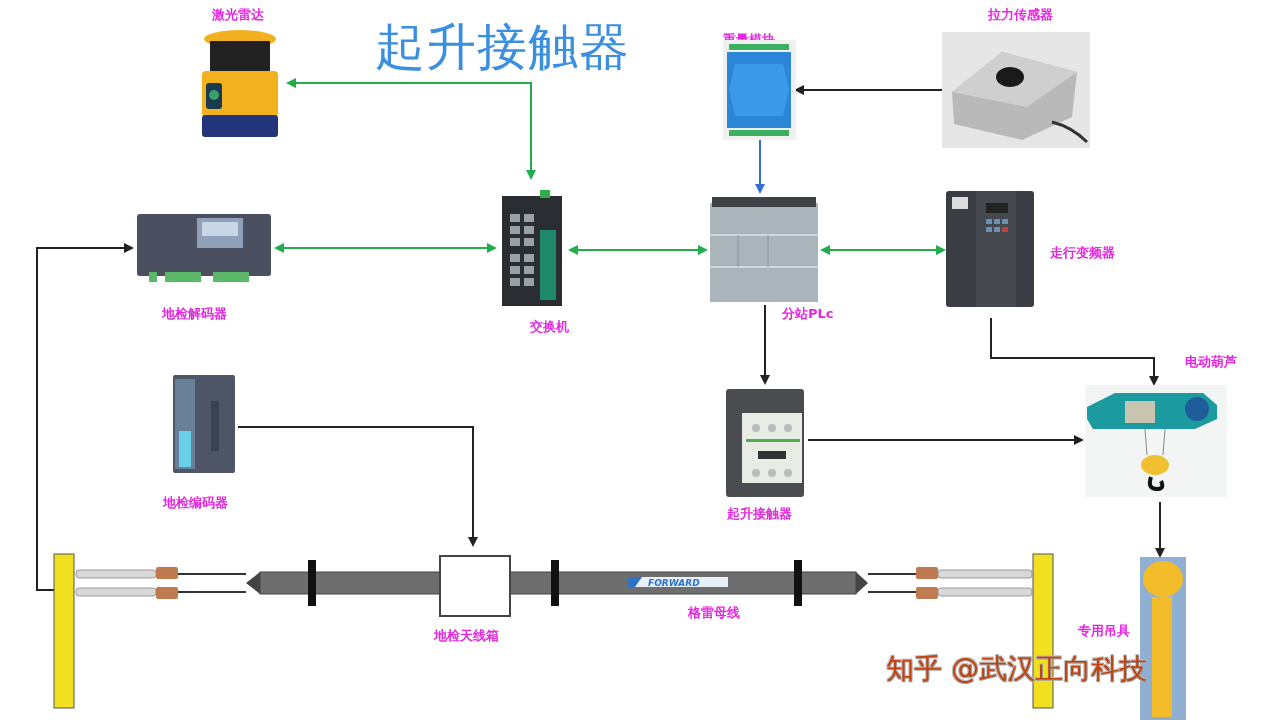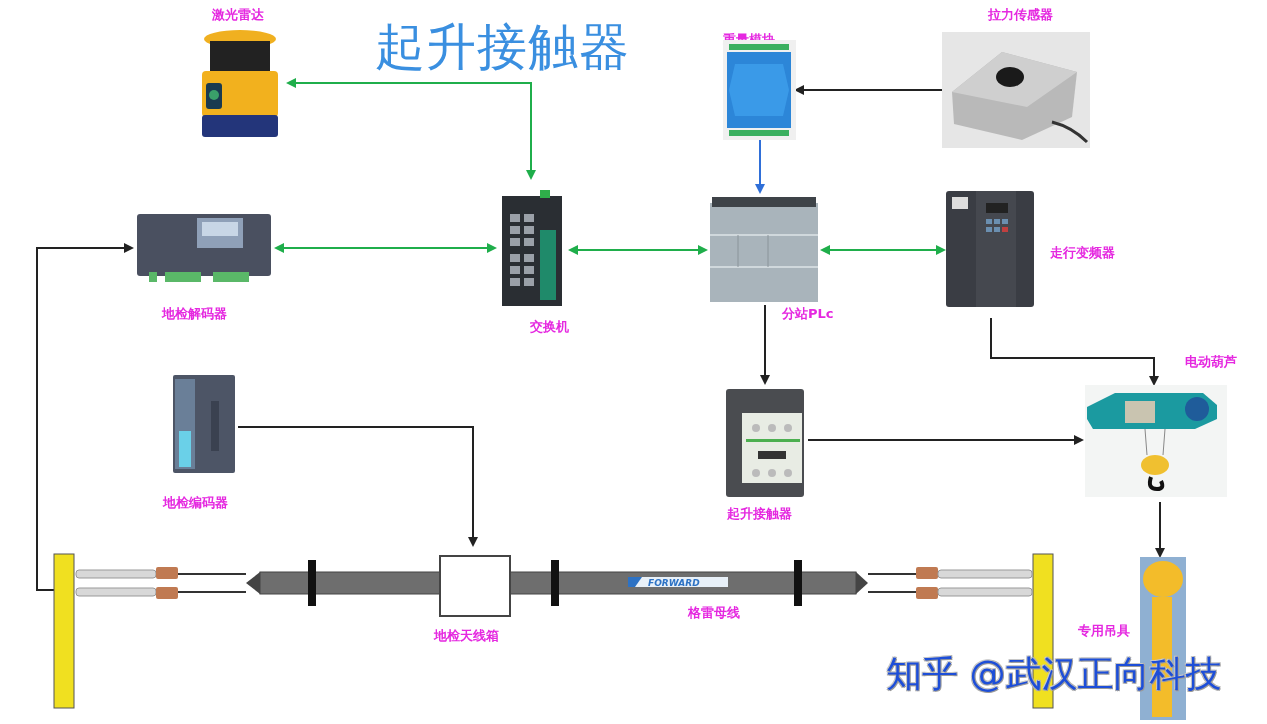--- a/index.html
+++ b/index.html
@@ -1,20 +1,20 @@
 <!DOCTYPE html>
 <html><head>
 <meta charset="utf-8">
 <style>
   html, body { margin: 0; padding: 0; }
   body { width: 1267px; height: 724px; background: #ffffff; position: relative; overflow: hidden;
          font-family: "DejaVu Sans", sans-serif; }
   .label { position: absolute; color: #e528e0; font-weight: bold; font-size: 13px; white-space: nowrap; }
   .title { position: absolute; left: 375px; top: 14px; color: #3a8fe0; font-size: 50px; letter-spacing: 1px; white-space: nowrap; }
-  .watermark { position: absolute; left: 886px; top: 650px; color: #1d4ed8; font-size: 36px; white-space: nowrap;
+  .watermark { position: absolute; left: 886px; top: 650px; color: #c2410c; font-size: 28px; white-space: nowrap;
                text-shadow: 1px 1px 0 #9a9a9a, -1px -1px 0 #c8c8c8, 1px -1px 0 #b0b0b0, -1px 1px 0 #b0b0b0; }
   svg.wires { position: absolute; left: 0; top: 0; }
   .dev { position: absolute; }
 </style>
 </head>
 <body>
 
 <div class="title">起升接触器</div>
 
 <svg class="wires" width="1267" height="724">

